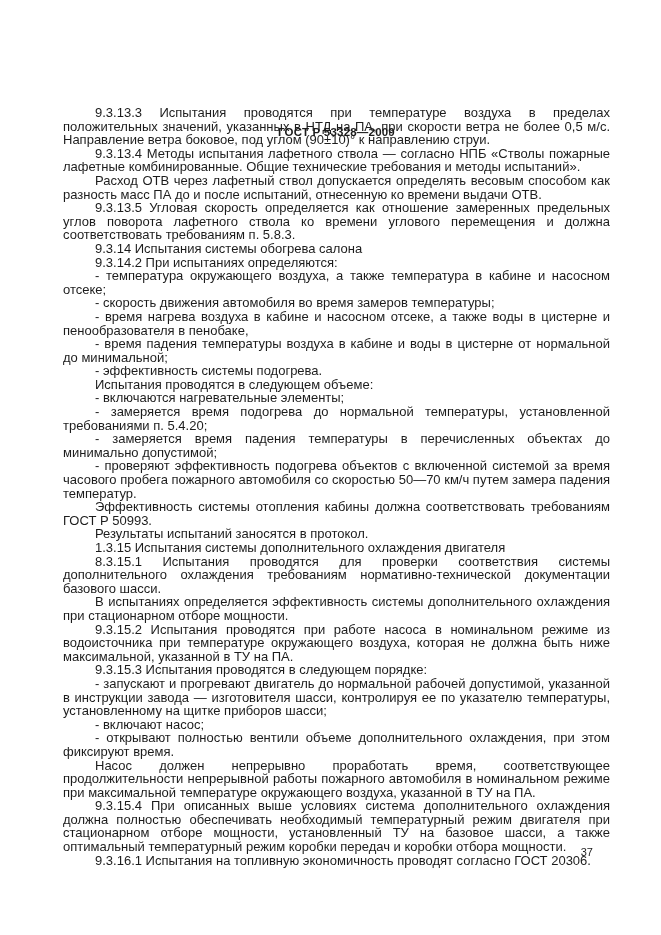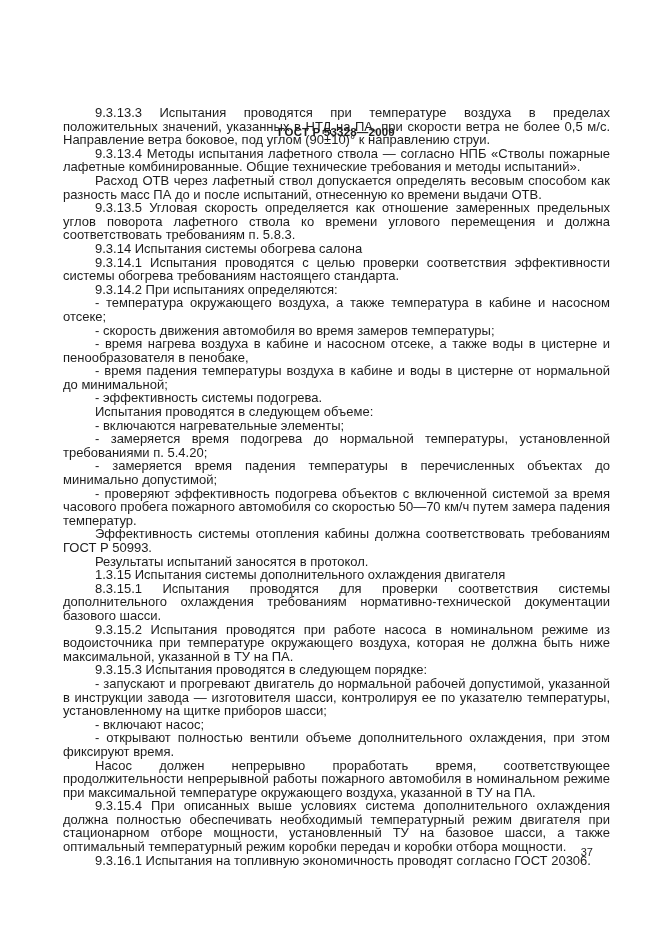--- a/index.html
+++ b/index.html
@@ -59,36 +59,36 @@
   <div class="header">
     <span>ГОСТ Р 53328—2009</span>
   </div>
 
   <div class="body">
       <p class="para">9.3.13.3 Испытания проводятся при температуре воздуха в пределах положительных значений, указанных в НТД на ПА, при скорости ветра не более 0,5 м/с. Направление ветра боковое, под углом (90±10)° к направлению струи.</p>
       <p class="para">9.3.13.4 Методы испытания лафетного ствола — согласно НПБ «Стволы пожарные лафетные комбинированные. Общие технические требования и методы испытаний».</p>
       <p class="para">Расход ОТВ через лафетный ствол допускается определять весовым способом как разность масс ПА до и после испытаний, отнесенную ко времени выдачи ОТВ.</p>
       <p class="para">9.3.13.5 Угловая скорость определяется как отношение замеренных предельных углов поворота лафетного ствола ко времени углового перемещения и должна соответствовать требованиям п. 5.8.3.</p>
       <p class="para bold">9.3.14 Испытания системы обогрева салона</p>
-      <p class="para">9.3.14.1 Испытания проводятся с целью проверки соответствия эффективности системы обогрева требованиям настоящего стандарта.</p>
       <p class="para">9.3.14.2 При испытаниях определяются:</p>
       <p class="para">- температура окружающего воздуха, а также температура в кабине и насосном отсеке;</p>
       <p class="para">- скорость движения автомобиля во время замеров температуры;</p>
       <p class="para">- время нагрева воздуха в кабине и насосном отсеке, а также воды в цистерне и пенообразователя в пенобаке,</p>
       <p class="para">- время падения температуры воздуха в кабине и воды в цистерне от нормальной до минимальной;</p>
       <p class="para">- эффективность системы подогрева.</p>
       <p class="para">Испытания проводятся в следующем объеме:</p>
       <p class="para">- включаются нагревательные элементы;</p>
       <p class="para">- замеряется время подогрева до нормальной температуры, установленной требованиями п. 5.4.20;</p>
       <p class="para">- замеряется время падения температуры в перечисленных объектах до минимально допустимой;</p>
       <p class="para">- проверяют эффективность подогрева объектов с включенной системой за время часового пробега пожарного автомобиля со скоростью 50—70 км/ч путем замера падения температур.</p>
       <p class="para">Эффективность системы отопления кабины должна соответствовать требованиям ГОСТ Р 50993.</p>
       <p class="para">Результаты испытаний заносятся в протокол.</p>
       <p class="para bold">1.3.15 Испытания системы дополнительного охлаждения двигателя</p>
       <p class="para">8.3.15.1 Испытания проводятся для проверки соответствия системы дополнительного охлаждения требованиям нормативно-технической документации базового шасси.</p>
+      <p class="para">В испытаниях определяется эффективность системы дополнительного охлаждения при стационарном отборе мощности.</p>
       <p class="para">9.3.15.2 Испытания проводятся при работе насоса в номинальном режиме из водоисточника при температуре окружающего воздуха, которая не должна быть ниже максимальной, указанной в ТУ на ПА.</p>
       <p class="para">9.3.15.3 Испытания проводятся в следующем порядке:</p>
       <p class="para">- запускают и прогревают двигатель до нормальной рабочей допустимой, указанной в инструкции завода — изготовителя шасси, контролируя ее по указателю температуры, установленному на щитке приборов шасси;</p>
       <p class="para">- включают насос;</p>
       <p class="para">- открывают полностью вентили объеме дополнительного охлаждения, при этом фиксируют время.</p>
       <p class="para">Насос должен непрерывно проработать время, соответствующее продолжительности непрерывной работы пожарного автомобиля в номинальном режиме при максимальной температуре окружающего воздуха, указанной в ТУ на ПА.</p>
       <p class="para">9.3.15.4 При описанных выше условиях система дополнительного охлаждения должна полностью обеспечивать необходимый температурный режим двигателя при стационарном отборе мощности, установленный ТУ на базовое шасси, а также оптимальный температурный режим коробки передач и коробки отбора мощности.</p>
       <p class="para">9.3.16.1 Испытания на топливную экономичность проводят согласно ГОСТ 20306.</p>
     </div>
 

